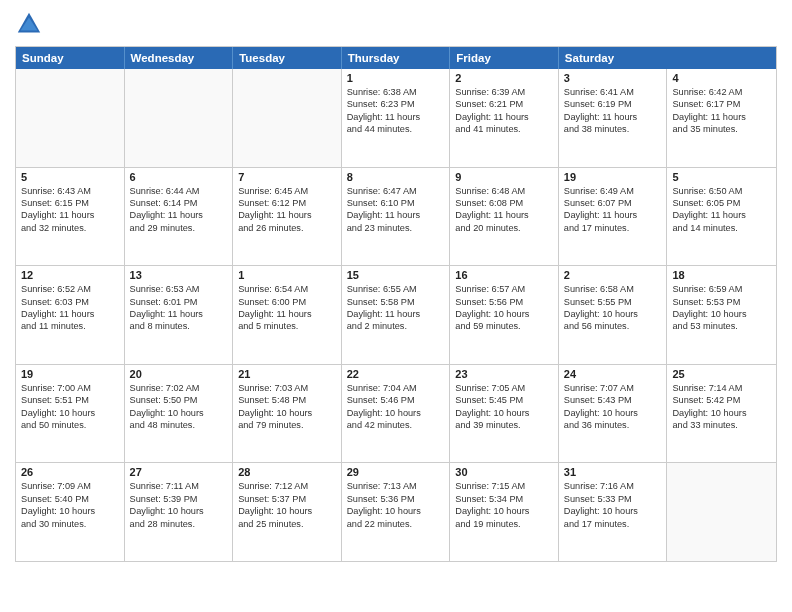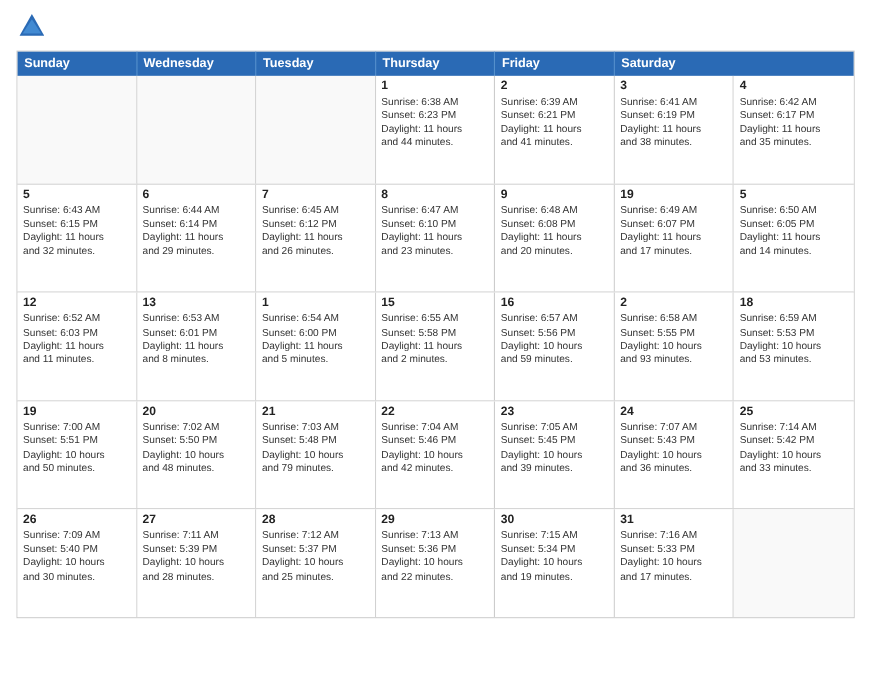--- a/index.html
+++ b/index.html
@@ -253,21 +253,21 @@
             <div class="cell-line">Sunrise: 6:57 AM</div>
             <div class="cell-line">Sunset: 5:56 PM</div>
             <div class="cell-line">Daylight: 10 hours</div>
             <div class="cell-line">and 59 minutes.</div>
           </div>
           <div class="cal-cell">
             <div class="day-num">2</div>
             <div class="cell-line">Sunrise: 6:58 AM</div>
             <div class="cell-line">Sunset: 5:55 PM</div>
             <div class="cell-line">Daylight: 10 hours</div>
-            <div class="cell-line">and 93 minutes.</div>
+            <div class="cell-line">and 56 minutes.</div>
           </div>
           <div class="cal-cell">
             <div class="day-num">18</div>
             <div class="cell-line">Sunrise: 6:59 AM</div>
             <div class="cell-line">Sunset: 5:53 PM</div>
             <div class="cell-line">Daylight: 10 hours</div>
             <div class="cell-line">and 53 minutes.</div>
           </div>
         </div>
         <div class="cal-row">

